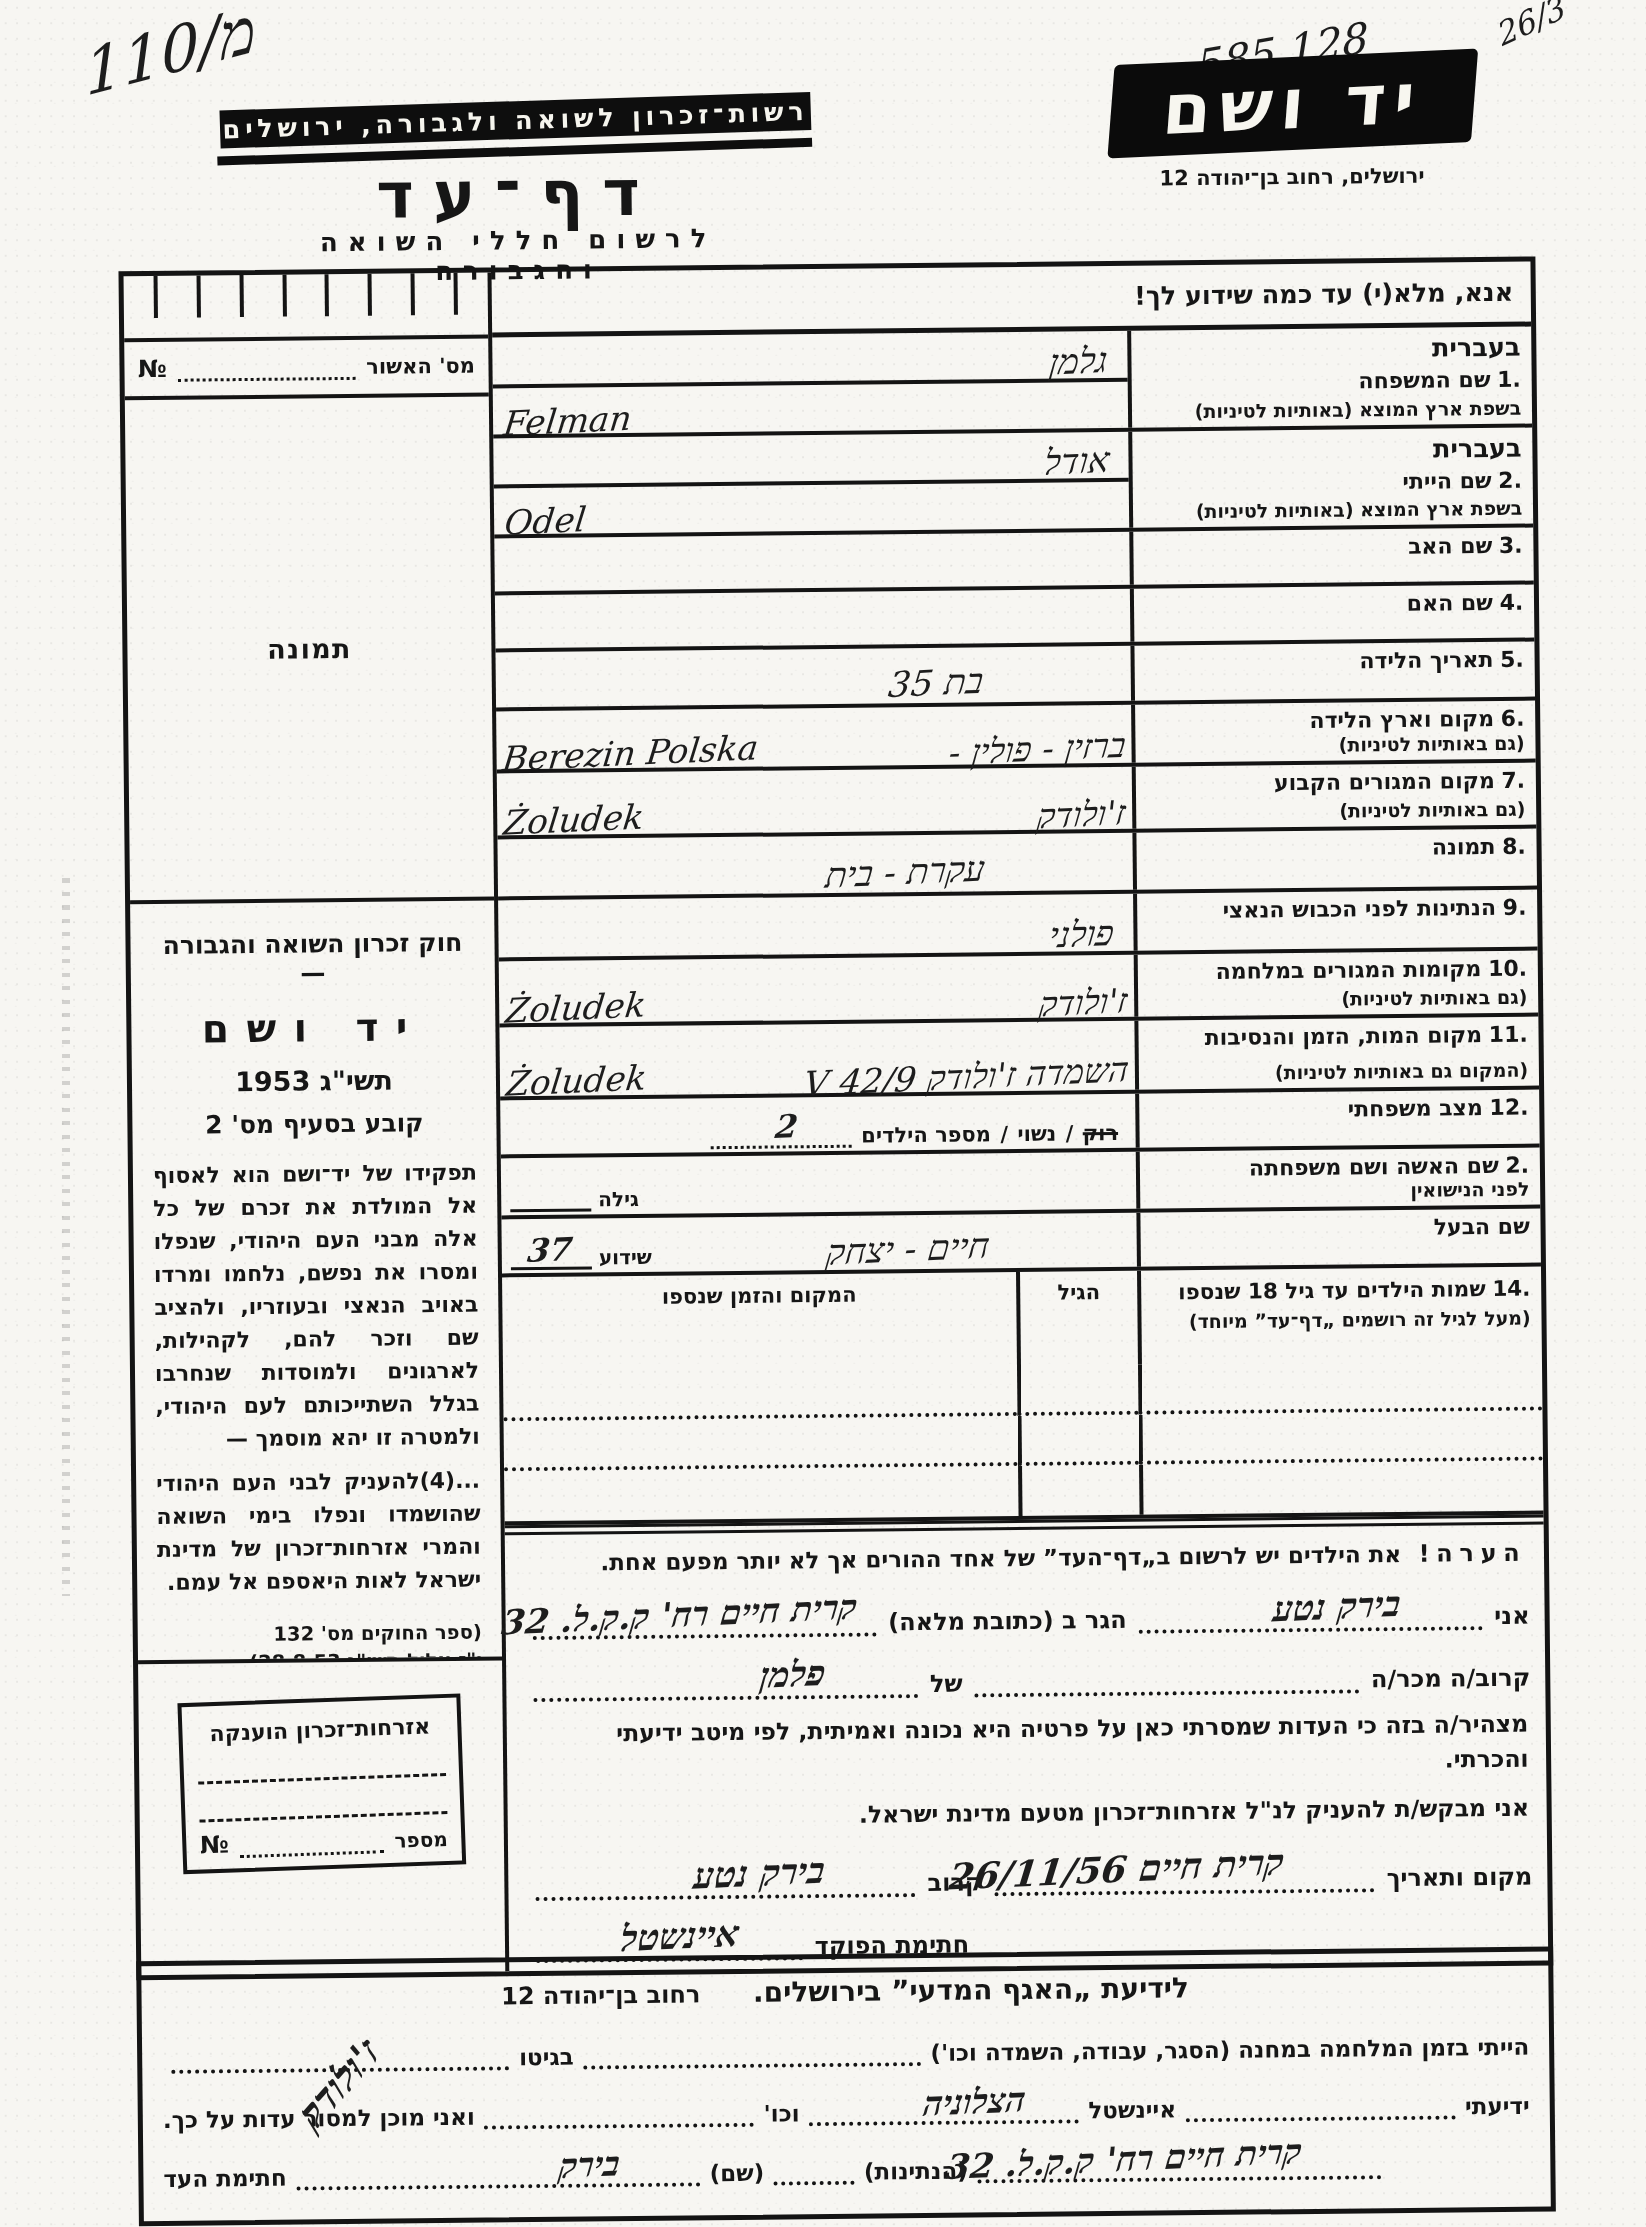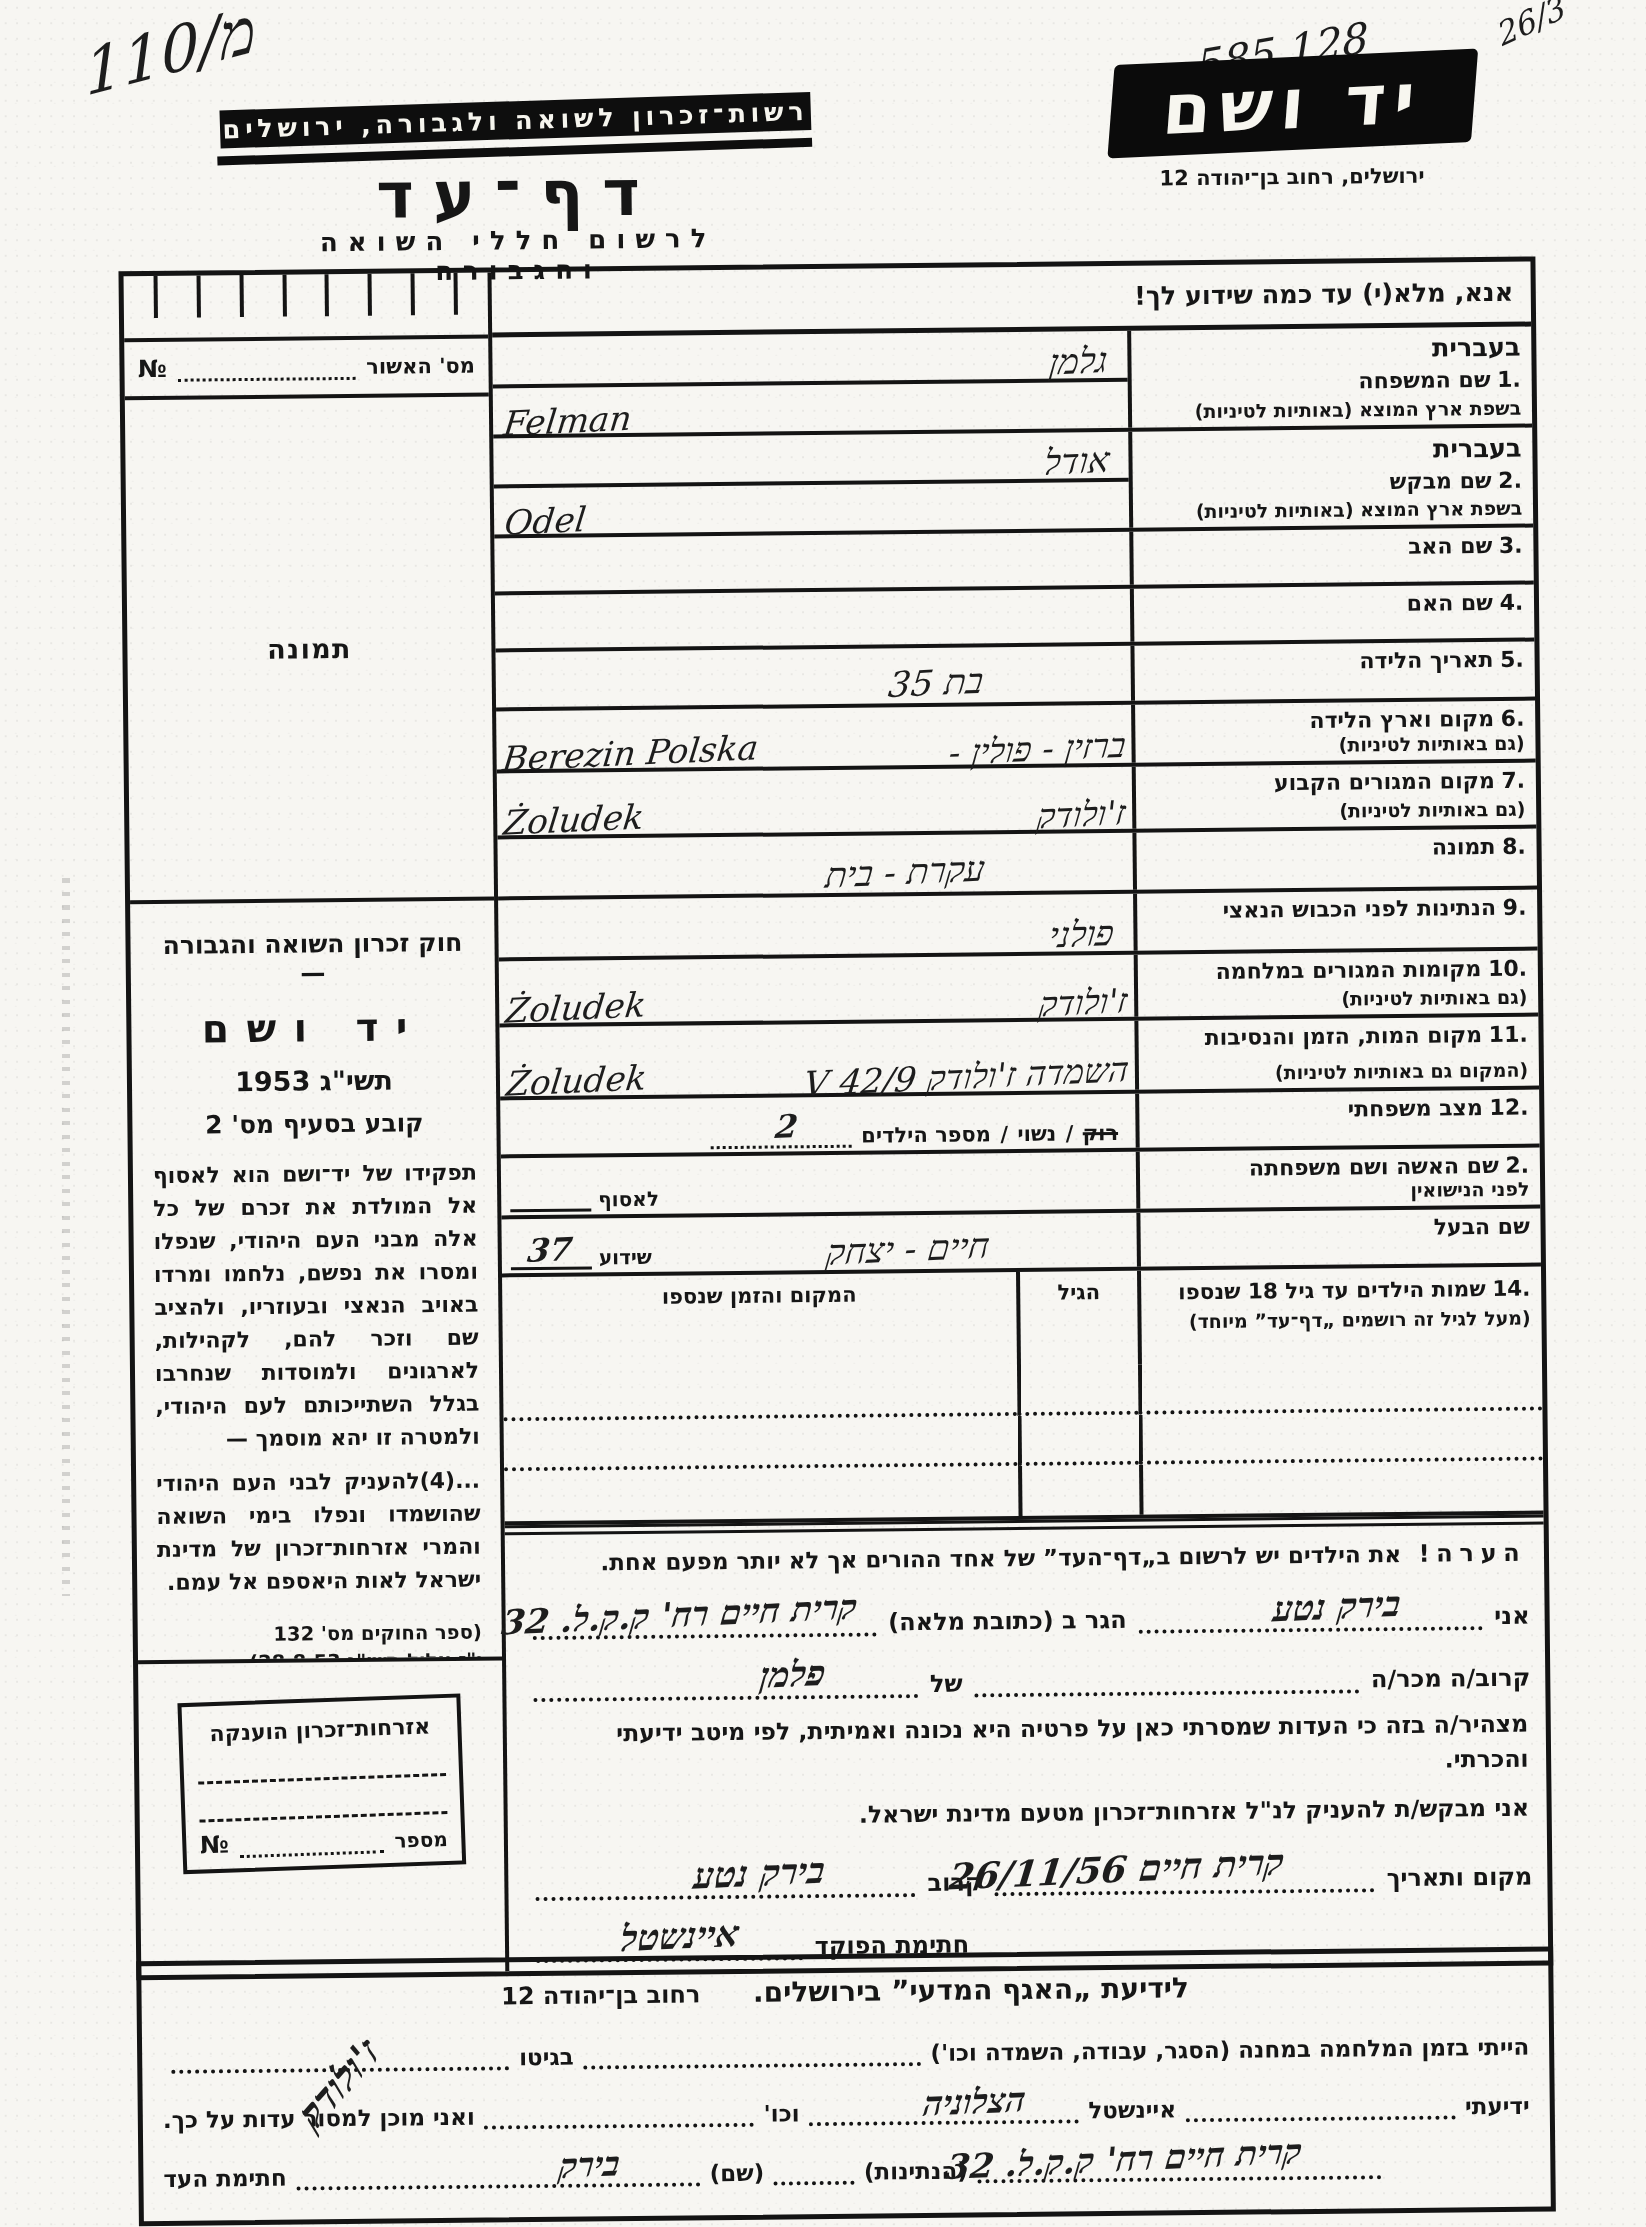--- a/index.html
+++ b/index.html
@@ -180,21 +180,21 @@
               </div>
           <div class="ansline">
                 <span class="hw hw-l">Felman</span>
               </div>
         </div>
       </div>
 
       <div class="frow rh148">
         <div class="flabel">
           <div class="heb-big">בעברית</div>
-          <div class="fmain"><bdi class="fnum">2.</bdi><span>שם מבקש</span></div>
+          <div class="fmain"><bdi class="fnum">2.</bdi><span>שם הייתי</span></div>
           <div class="fsub">בשפת ארץ המוצא (באותיות לטיניות)</div>
         </div>
         <div class="fans">
           <div class="ansline mid">
                 <span class="hw hw-r">אודל</span>
               </div>
           <div class="ansline">
                 <span class="hw hw-l">Odel</span>
               </div>
         </div>
@@ -332,21 +332,21 @@
       </div>
 
       <div class="frow rh90">
         <div class="flabel">
           <div class="fmain"><bdi class="fnum">2.</bdi><span>שם האשה ושם משפחתה</span></div>
           <div class="fsub">לפני הנישואין</div>
         </div>
         <div class="fans">
               <div class="ansline">
           <div class="age-end">
-            <span>לאסוף</span>
+            <span>גילה</span>
             <span class="age-line"></span>
           </div>
         </div>
             </div>
       </div>
 
       <div class="frow rh86">
         <div class="flabel">
               <div class="fmain"><span>שם הבעל</span></div>
             </div>

